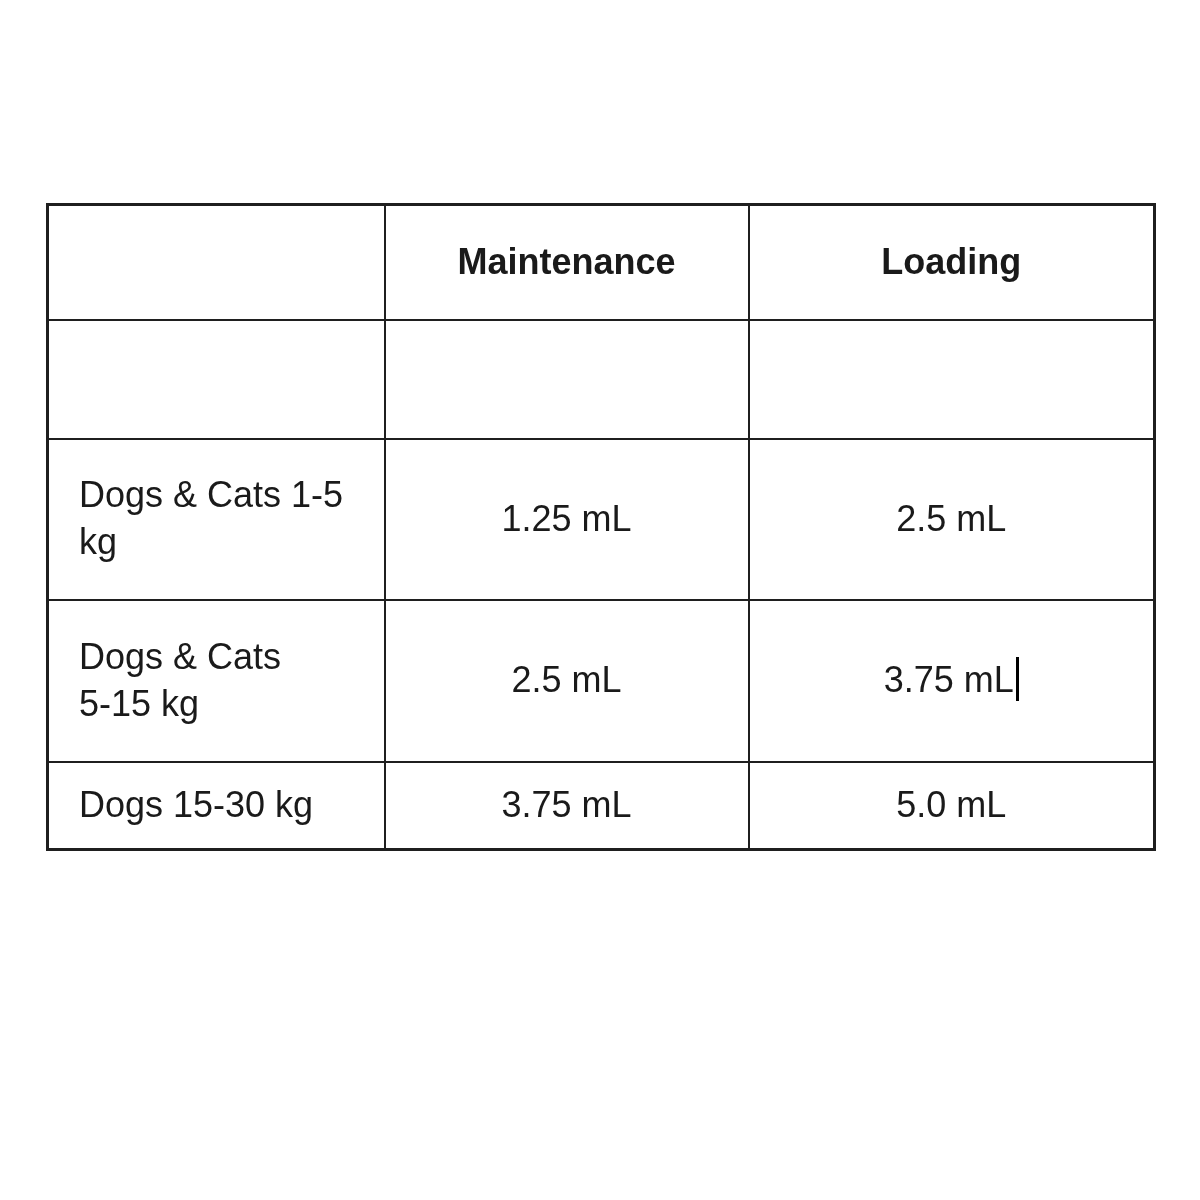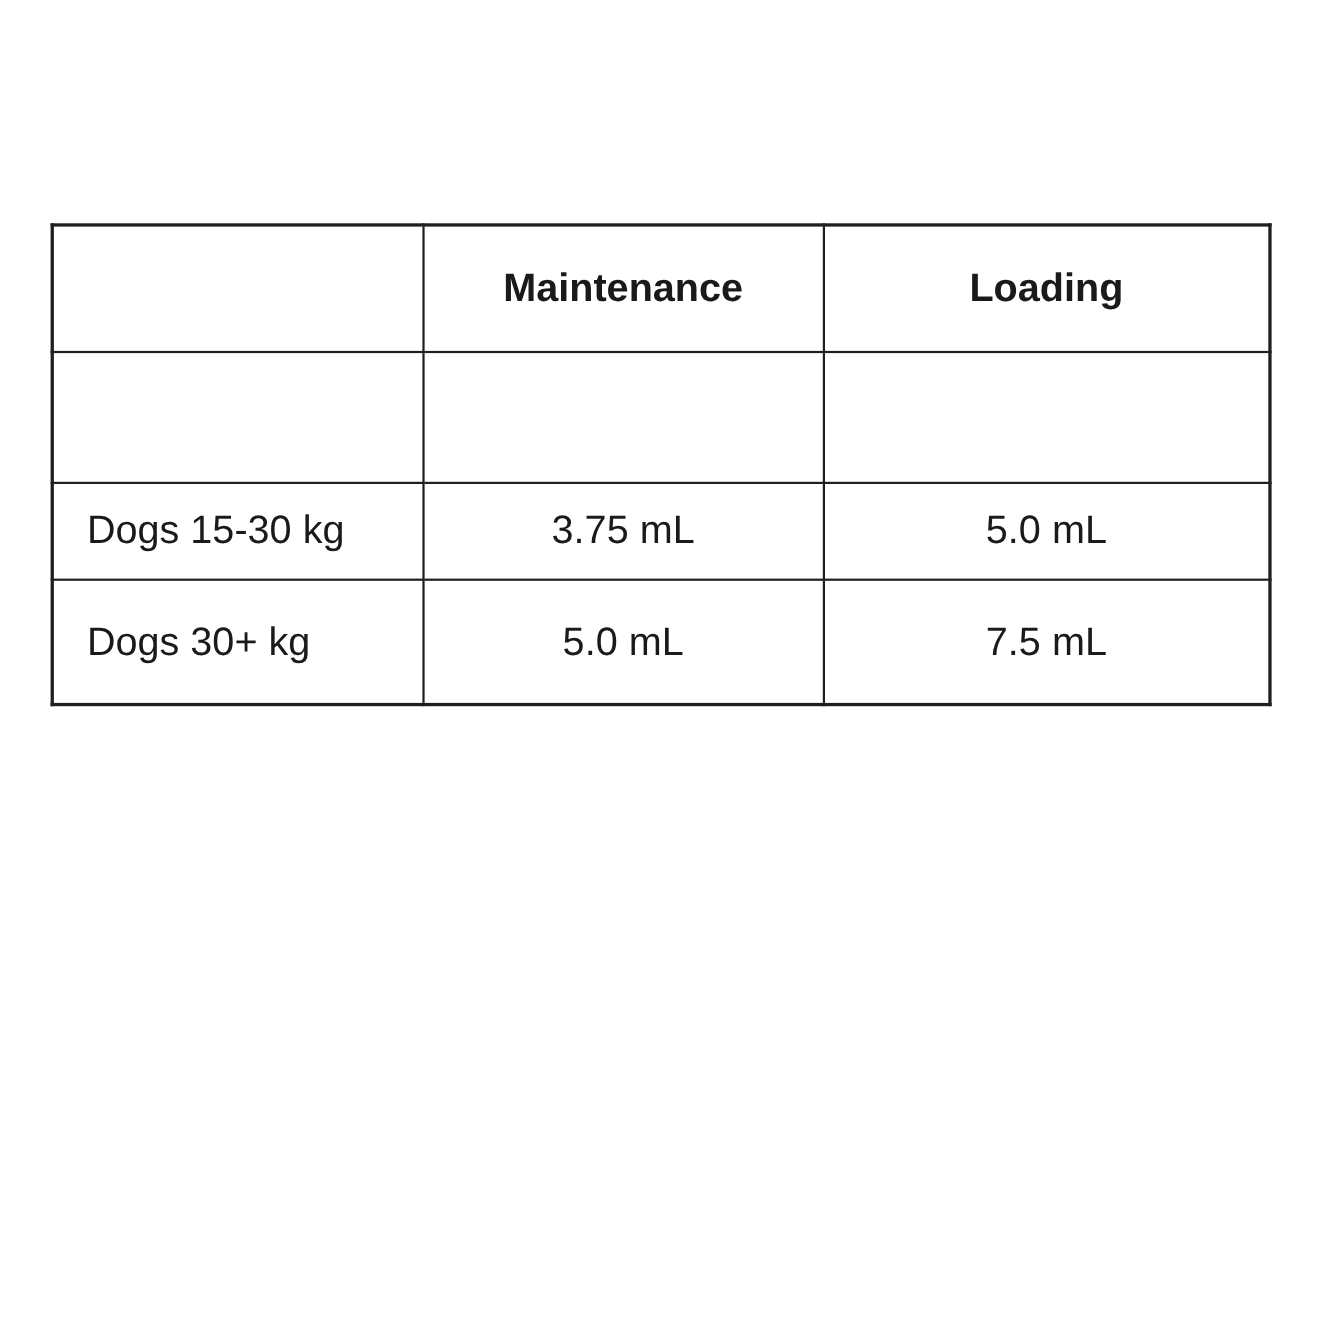--- a/index.html
+++ b/index.html
@@ -82,28 +82,37 @@
         <th>Maintenance</th>
         <th>Loading</th>
       </tr>
 
       <tr class="r1">
         <td class="label-cell"></td>
         <td></td>
         <td></td>
       </tr>
 
+      <tr class="r2">
+        <td class="label-cell">Dogs &amp; Cats 1-5
+kg</td>
+        <td>1.25 mL</td>
+        <td>2.5 mL</td>
+      </tr>
 
+      <tr class="r3">
+        <td class="label-cell">Dogs &amp; Cats
+5-15 kg</td>
+        <td>2.5 mL</td>
+        <td>
+          <span>3.75 mL</span><span class="caret"></span>
+        </td>
+      </tr>
 
       <tr class="r4">
         <td class="label-cell">Dogs 15-30 kg</td>
         <td>3.75 mL</td>
         <td>5.0 mL</td>
       </tr>
 
-      <tr class="r5">
-        <td class="label-cell">Dogs 30+ kg</td>
-        <td>5.0 mL</td>
-        <td>7.5 mL</td>
-      </tr>
     </tbody>
   </table>
 </div>
 
 </body></html>

